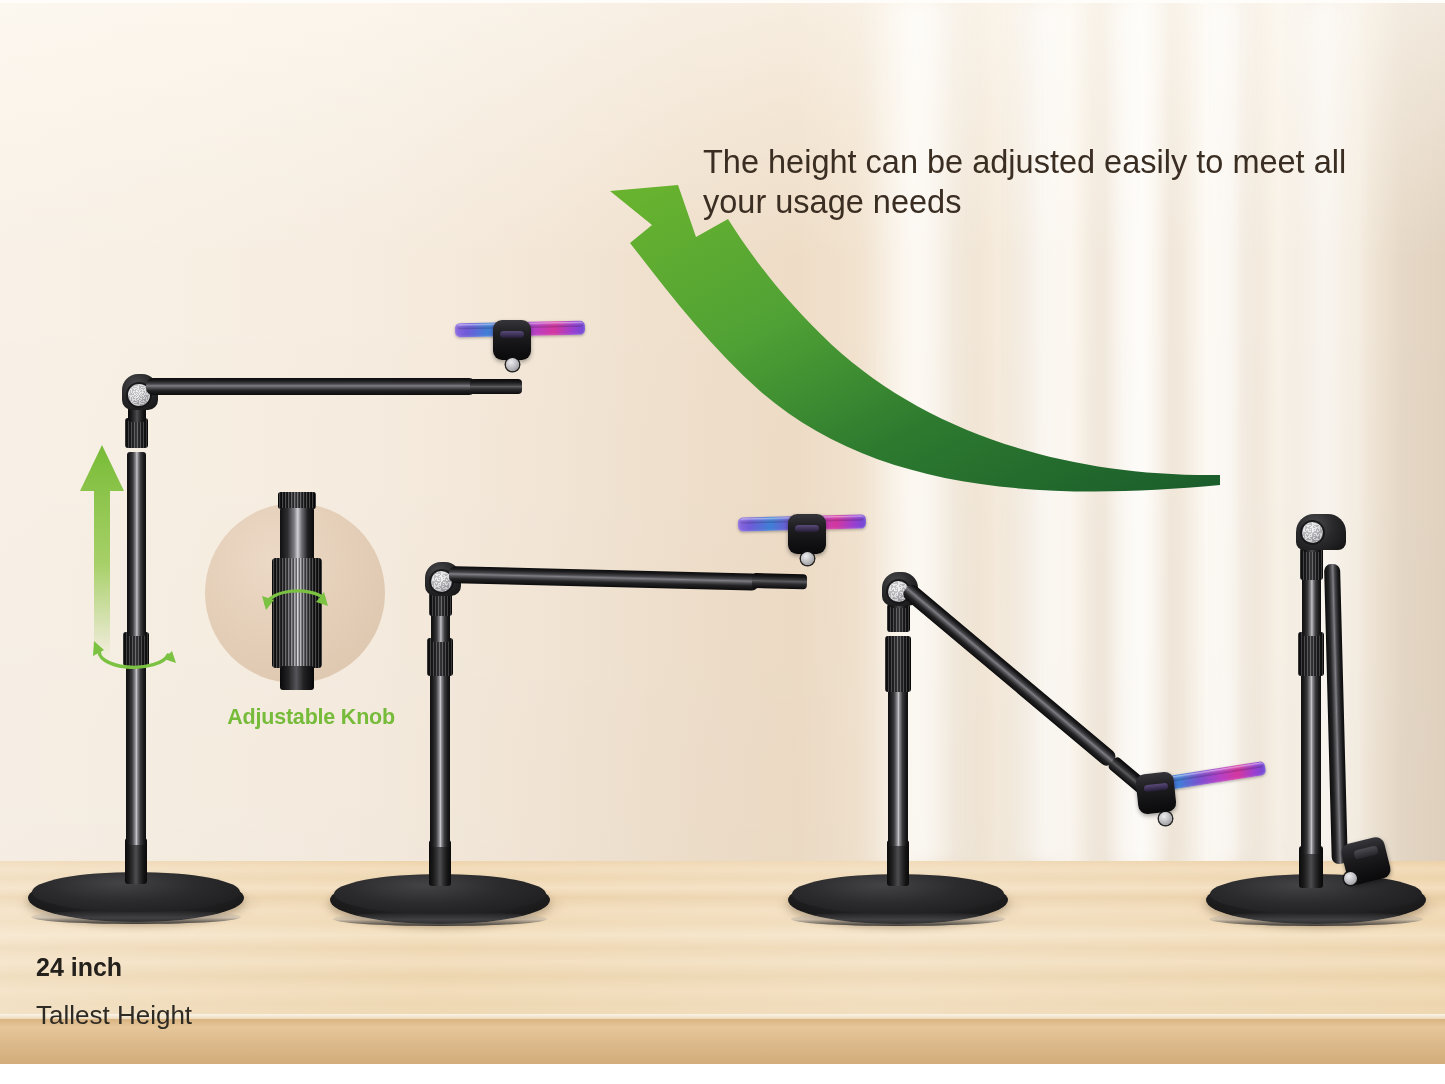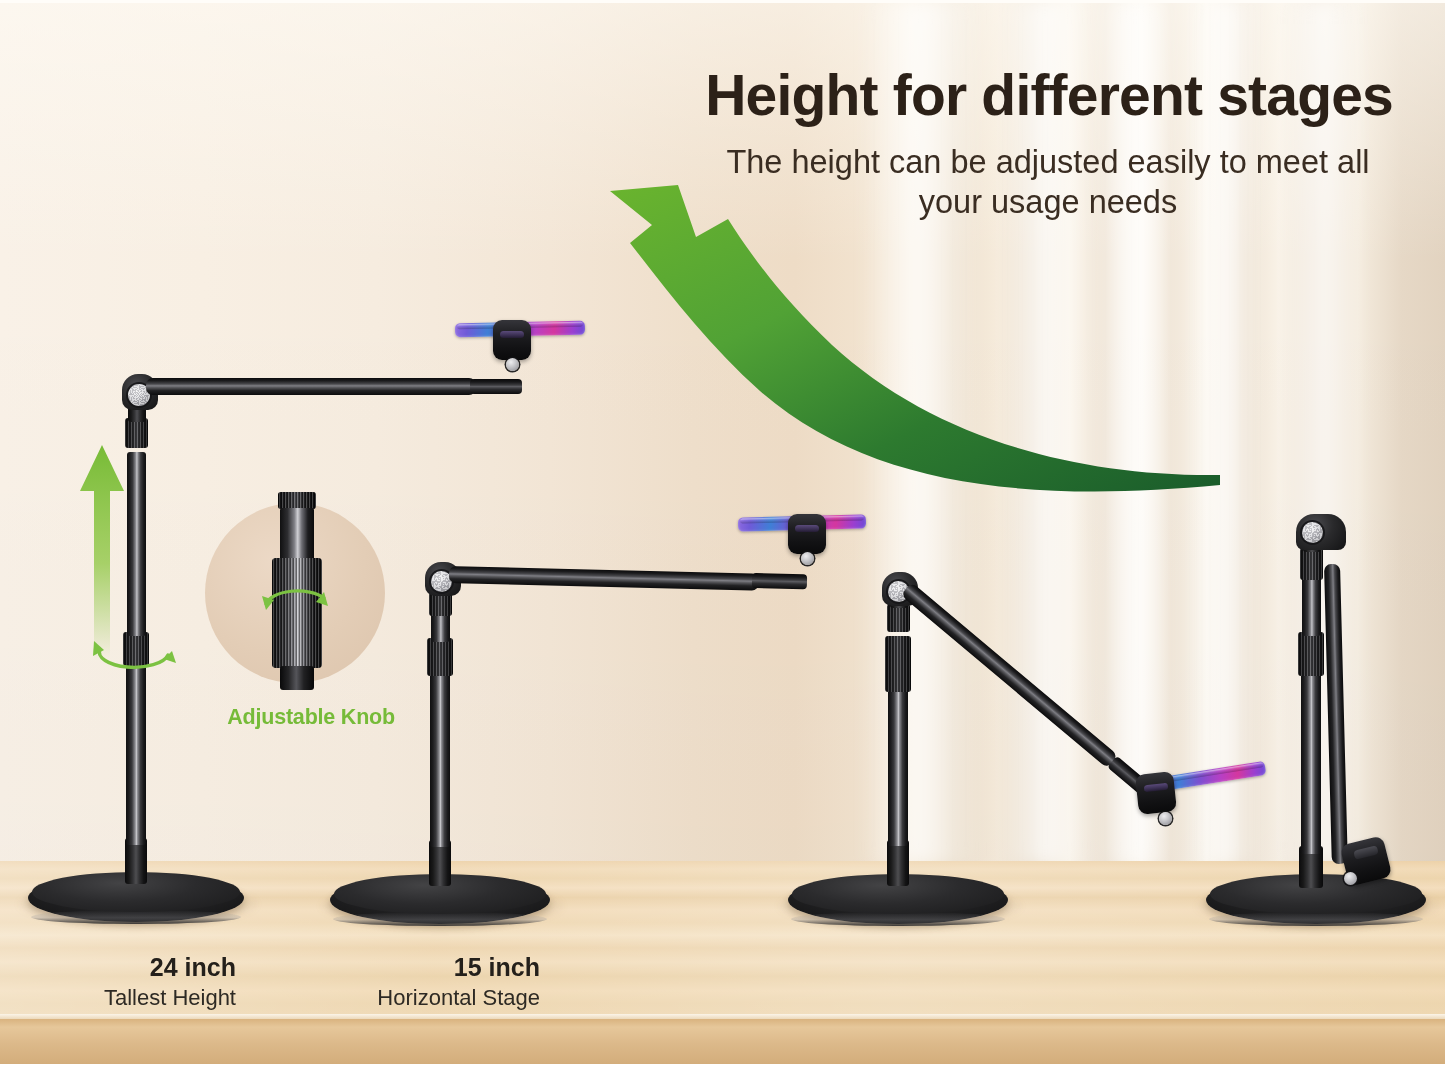--- a/index.html
+++ b/index.html
@@ -82,21 +82,21 @@
 
   
   .headline{
     position:absolute;right:52px;top:66px;
     font-size:57px;font-weight:bold;color:#2c2118;
     letter-spacing:-0.8px;text-align:right;white-space:nowrap;
     line-height:1.05;
   }
   .subline{
     position:absolute;right:52px;top:143px;width:690px;
-    font-size:32.5px;color:#3a2d22;text-align:center;line-height:1.22;
+    font-size:32.5px;color:#3a2d22;text-align:left;line-height:1.22;
   }
 
   
   .big-arrow{position:absolute;left:600px;top:185px;width:620px;height:385px;}
 
   
   .up-arrow{position:absolute;left:72px;top:445px;width:60px;height:215px;}
   .rot-ellipse1{position:absolute;left:88px;top:625px;width:92px;height:54px;}
 
   
@@ -188,43 +188,42 @@
     position:absolute;border-radius:4px;
     background:linear-gradient(180deg,rgba(255,255,255,.55) 0%,rgba(255,255,255,.08) 40%,rgba(0,0,0,.22) 100%);
   }
   .shadow-blob{
     position:absolute;border-radius:50%;
     background:radial-gradient(ellipse,rgba(110,78,40,.30) 0%,rgba(110,78,40,.12) 50%,rgba(110,78,40,0) 78%);
     filter:blur(3px);
   }
 
   
-  .cap{position:absolute;text-align:right;}
+  .cap{position:absolute;text-align:left;}
   .cap .big{font-size:25px;font-weight:bold;color:#24201b;line-height:1.16;white-space:nowrap;}
-  .cap .sm{font-size:22px;color:#2e2a24;line-height:1.2;white-space:nowrap;margin-top:3px;}
+  .cap .sm{font-size:26px;color:#2e2a24;line-height:1.2;white-space:nowrap;margin-top:18px;}
 </style>
 </head>
 <body>
 
 <div id="scene">
 
   <div class="wall"></div>
   <div class="curtain-soft" style="left:860px;width:120px;"></div>
   <div class="curtain-soft" style="left:1000px;width:90px;"></div>
   <div class="curtain-soft" style="left:1095px;width:80px;"></div>
   <div class="curtain-soft" style="left:1190px;width:70px;"></div>
   <div class="curtain-soft" style="left:1280px;width:85px;"></div>
 
   <div class="desk"></div>
   <div class="desk-lip"></div>
   <div class="desk-edge"></div>
   <div class="bottom-white"></div>
   <div class="top-white"></div>
 
-  <div class="headline">Height for different stages</div>
   <div class="subline">The height can be adjusted easily to meet all your usage needs</div>
 
   <svg class="big-arrow" viewBox="0 0 620 385">
     <defs>
       <linearGradient id="gArrow" x1="1" y1="1" x2="0" y2="0">
         <stop offset="0%" stop-color="#1a5c2b"></stop>
         <stop offset="35%" stop-color="#2d7a2f"></stop>
         <stop offset="65%" stop-color="#51a235"></stop>
         <stop offset="100%" stop-color="#6ab42e"></stop>
       </linearGradient>
@@ -388,18 +387,14 @@
 
     <div class="clamp" style="left:1344px;top:840px;width:44px;height:42px;transform:rotate(-14deg);"></div>
     <div class="clamp-slot" style="left:1354px;top:848px;width:24px;height:9px;transform:rotate(-14deg);background:linear-gradient(180deg,#4b4b52,#26262b);"></div>
     <div class="screw" style="left:1344px;top:872px;width:13px;height:13px;"></div>
   </div>
 
   <div class="cap" style="left:36px;top:953px;width:200px;">
     <div class="big">24 inch</div>
     <div class="sm">Tallest Height</div>
   </div>
-  <div class="cap" style="left:340px;top:953px;width:200px;">
-    <div class="big">15 inch</div>
-    <div class="sm">Horizontal Stage</div>
-  </div>
 
 </div>
 
 </body></html>

